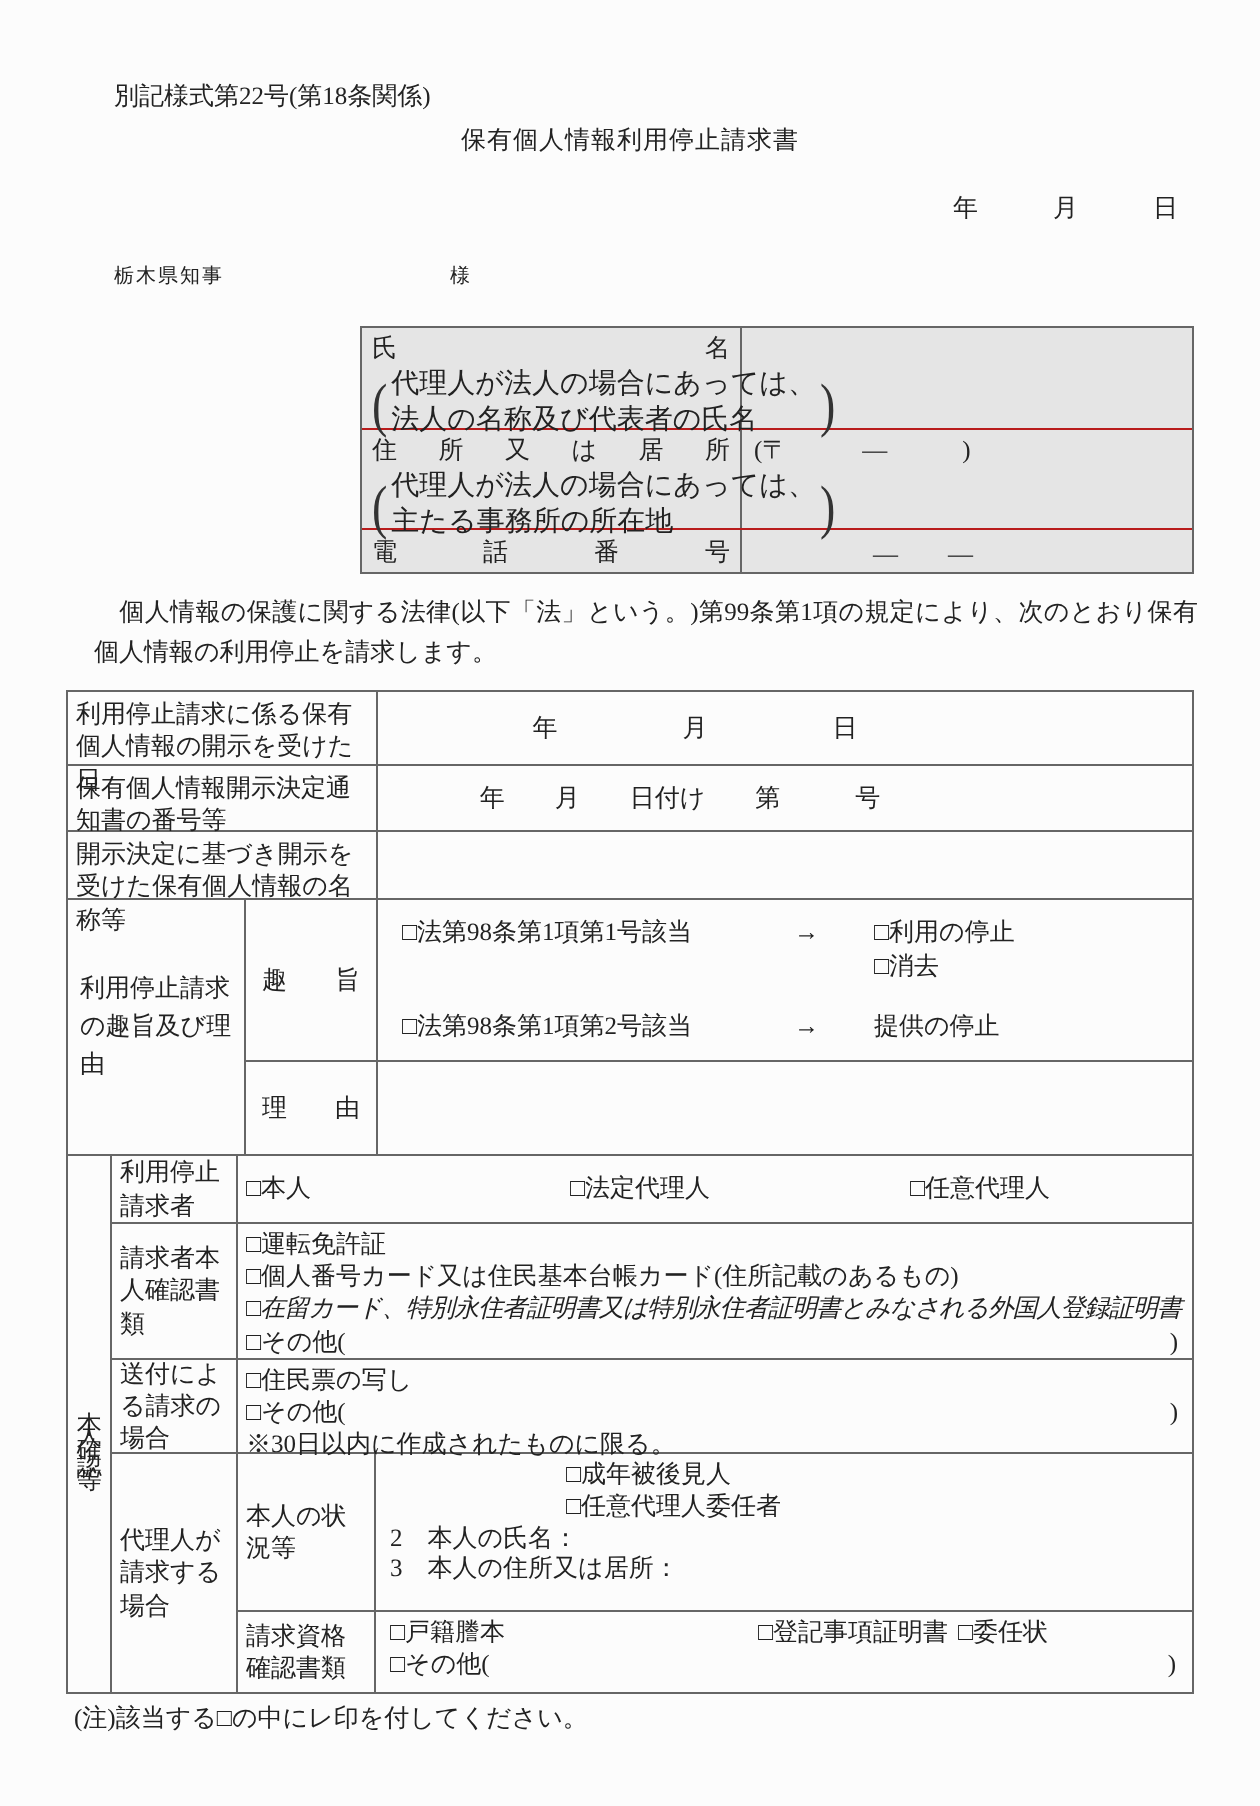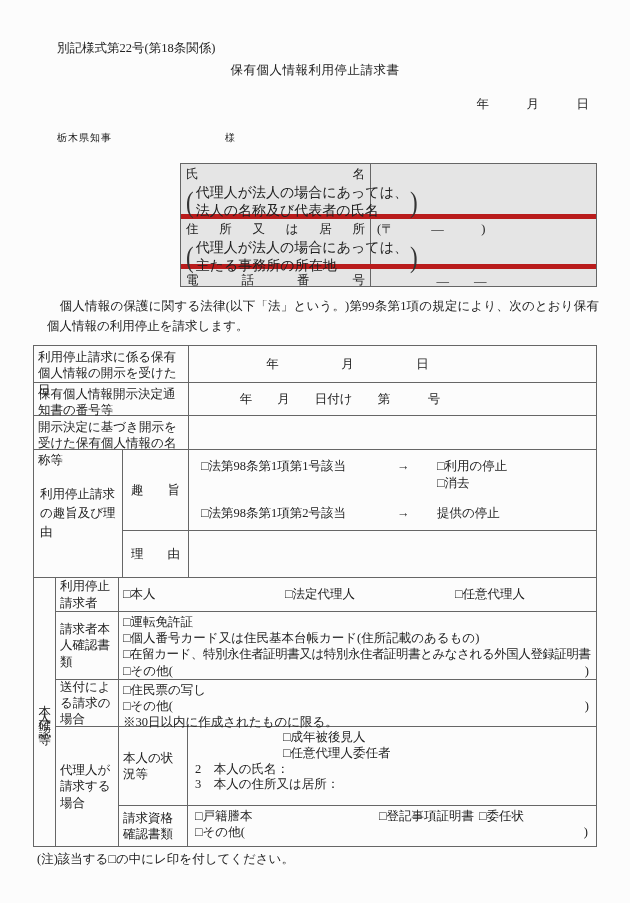--- a/index.html
+++ b/index.html
@@ -12,21 +12,21 @@
 
   
   .form-number { position: absolute; left: 57px; top: 40px; }
   .doc-title { position: absolute; left: 0; top: 62px; width: 630px; text-align: center; letter-spacing: 0.5px; }
   .date-line { position: absolute; right: 41px; top: 96px; }
   .addressee { position: absolute; left: 57px; top: 131px; font-size: 10px; }
   .addr-name { display: inline-block; width: 168px; letter-spacing: 1px; }
 
   
   .atable { position: absolute; left: 180px; top: 163px; width: 417px; border: 1px solid #666; background: #e5e5e5; }
-  .arow { display: flex; border-top: 5px solid #b91c1c; }
+  .arow { display: flex; border-top: 1px solid #b91c1c; }
   .arow:first-child { border-top: none; }
   .arow-label { width: 190px; border-right: 1px solid #666; padding: 2px 5px 1px; }
   .arow-value { flex: 1; padding: 2px 6px; }
   .arow-name, .arow-addr { height: 50px; }
   .arow-phone { height: 22px; }
   .jlabel { text-align: justify; text-align-last: justify; }
   .paren-wrap { display: flex; align-items: center; margin-top: 1px; }
   .big-paren { font-size: 23px; font-weight: 400; transform: scaleY(1.3); line-height: 1; color: #333; flex: none; }
   .note-lines { font-size: 14px; line-height: 1.3; margin: 0 2px; white-space: nowrap; }
   .phone-value { text-align: center; padding-right: 50px; line-height: 20px; }
@@ -69,21 +69,21 @@
   .idlabel { width: 63px; border-right: 1px solid #666; display: flex; align-items: center; }
   .idlabel > div { flex: 1; padding: 0 4px; line-height: 1.3; }
   .idcontent { flex: 1; padding: 2px 4px; line-height: 16.2px; }
   .idrow-requester { height: 33px; }
   .idrow-requester .idcontent { display: flex; align-items: center; }
   .opt-1 { display: inline-block; width: 162px; }
   .opt-2 { display: inline-block; width: 170px; }
   .idrow-iddocs { height: 68px; }
   .idrow-mail { height: 47px; }
   .idrow-agent { height: 120px; }
-  .tight { letter-spacing: -0.45px; }
+  .tight { letter-spacing: -0.45px; font-style: italic; }
   .other-line { display: flex; justify-content: space-between; padding-right: 3px; gap: 44px; }
   .agent-col { flex: 1; display: flex; flex-direction: column; }
   .asub1 { height: 79px; display: flex; }
   .asub2 { height: 41px; border-top: 1px solid #666; display: flex; }
   .asub-label { width: 69px; border-right: 1px solid #666; display: flex; align-items: center; }
   .asub-label > div { flex: 1; padding: 0 4px; line-height: 1.3; }
   .asub-content { flex: 1; padding: 3px 5px 0 7px; line-height: 15.8px; }
   .st-item1 { display: inline-block; width: 88px; }
   .st-indent { margin-left: 88px; }
   .qd-1 { display: inline-block; width: 140px; }

